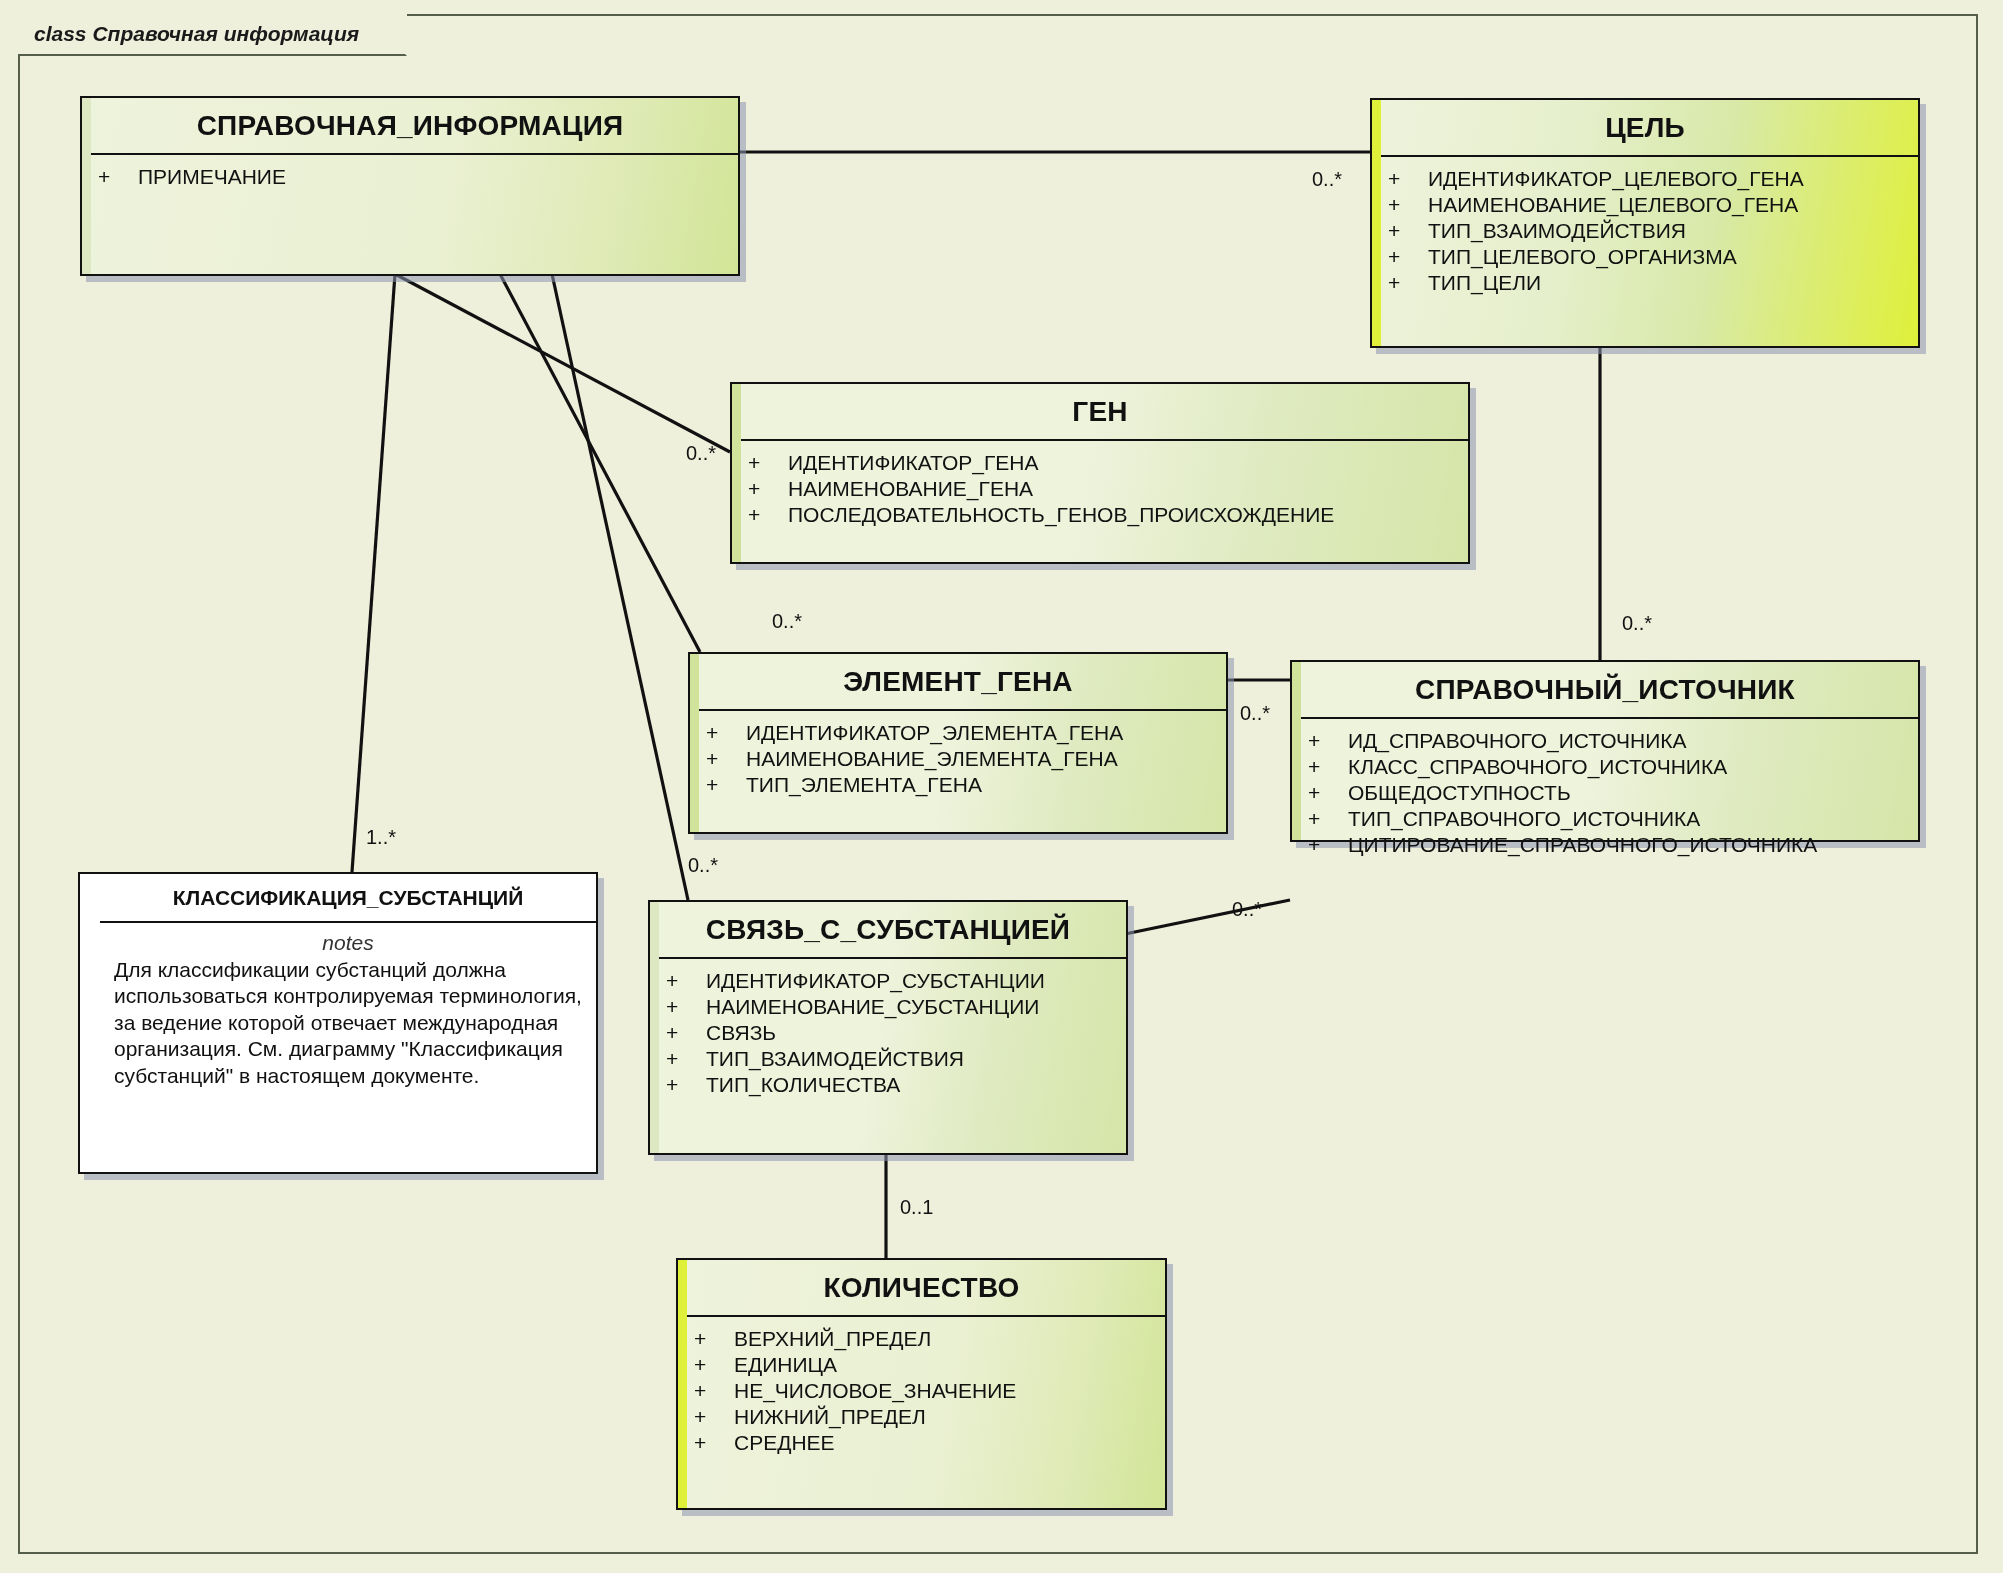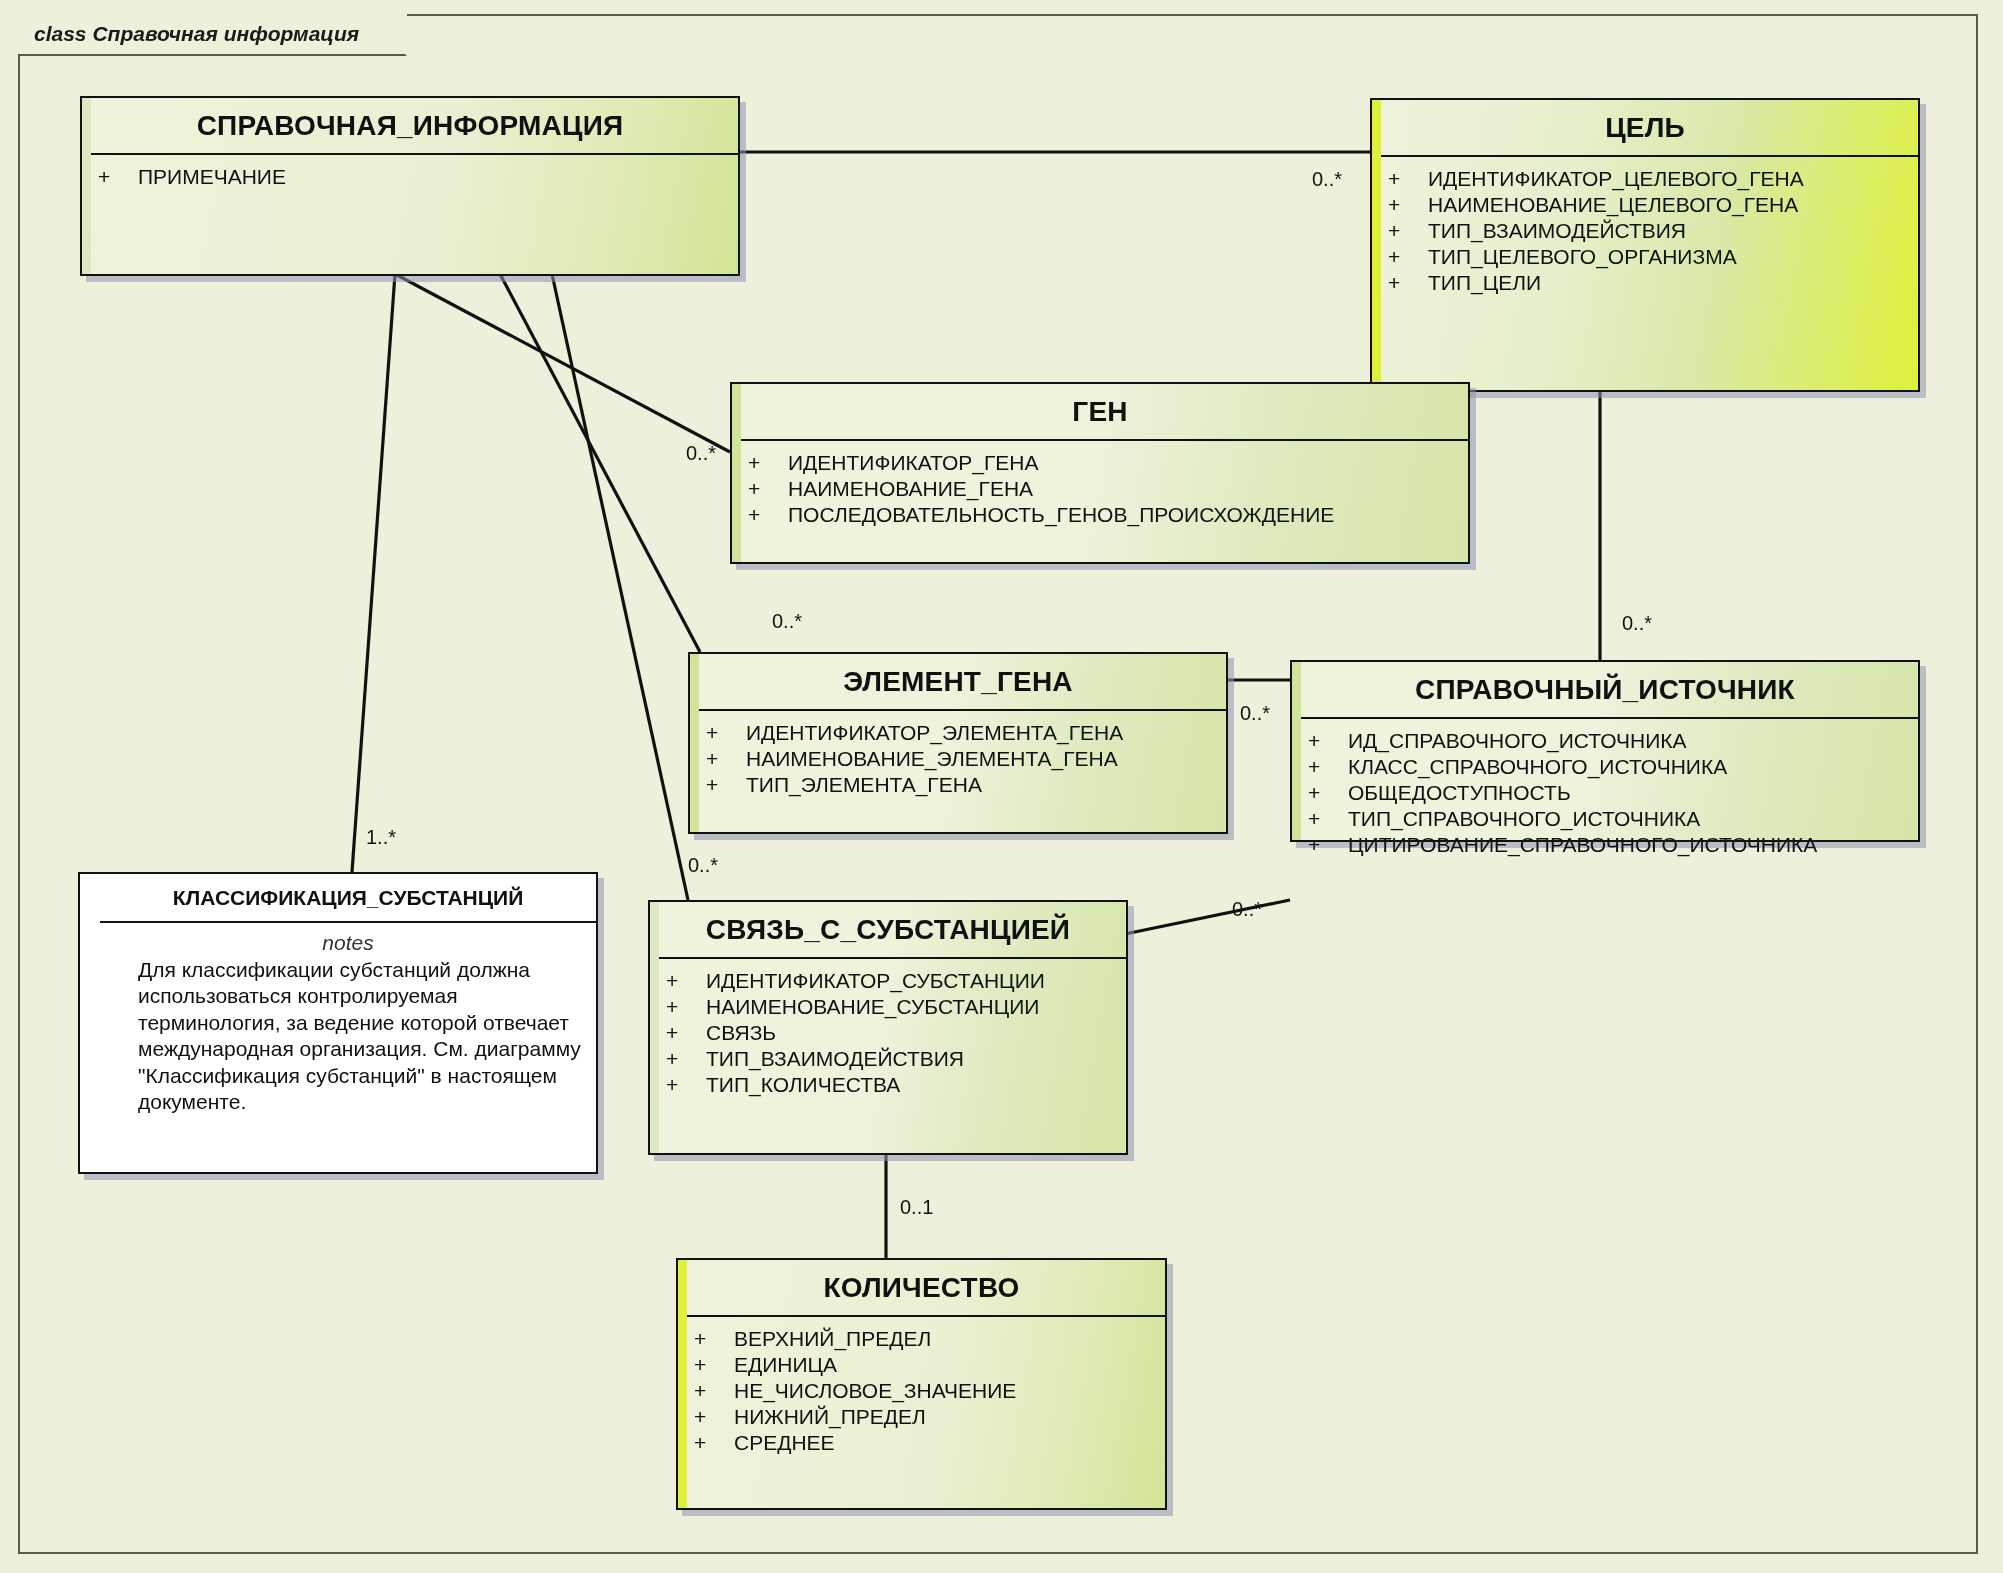--- a/index.html
+++ b/index.html
@@ -85,21 +85,21 @@
   }
   .note .hdr{
     text-align:center;font-weight:bold;font-size:21px;color:#111;
     padding:12px 8px 11px 8px;border-bottom:2.5px solid #111;
   }
   .note .body{padding:8px 14px 12px 14px;}
   .note .kw{
     text-align:center;font-style:italic;font-size:21px;color:#333;
     padding-bottom:2px;
   }
-  .note .txt{font-size:21px;line-height:1.26;color:#111;margin-left:24px;}
+  .note .txt{font-size:21px;line-height:1.26;color:#111;}
 
   
   .mult{
     position:absolute;z-index:4;
     font-size:20px;color:#111;
     font-family:"Liberation Sans", sans-serif;
     white-space:nowrap;
   }
 </style>
 </head>
@@ -137,21 +137,21 @@
     <div class="leftbar lb-soft"></div>
     <div class="hdr">СПРАВОЧНАЯ_ИНФОРМАЦИЯ</div>
     <div class="attrs">
       <div class="attr">
         <span class="plus">+</span>
         <span>ПРИМЕЧАНИЕ</span>
       </div>
     </div>
   </div>
 
-  <div class="uml g-strong" id="box-cel" style="left:1370px;top:98px;width:550px;height:294px;">
+  <div class="uml g-strong" id="box-cel" style="left:1370px;top:98px;width:550px;height:250px;">
     <div class="leftbar lb-lime"></div>
     <div class="hdr">ЦЕЛЬ</div>
     <div class="attrs">
       <div class="attr">
         <span class="plus">+</span>
         <span>ИДЕНТИФИКАТОР_ЦЕЛЕВОГО_ГЕНА</span>
       </div>
       <div class="attr">
         <span class="plus">+</span>
         <span>НАИМЕНОВАНИЕ_ЦЕЛЕВОГО_ГЕНА</span>

